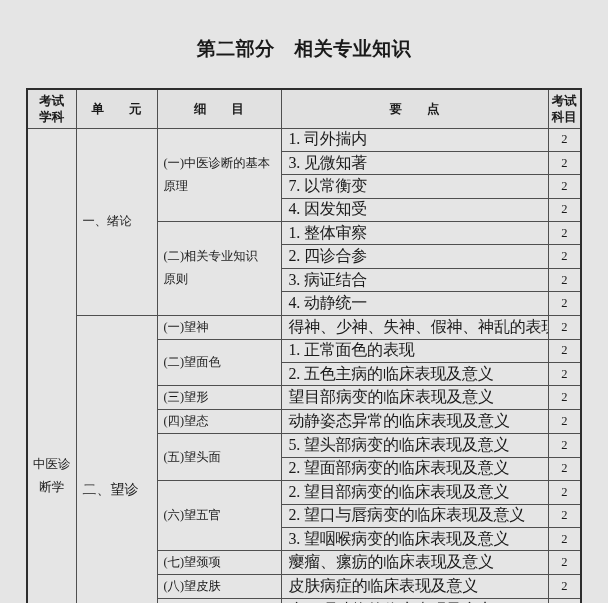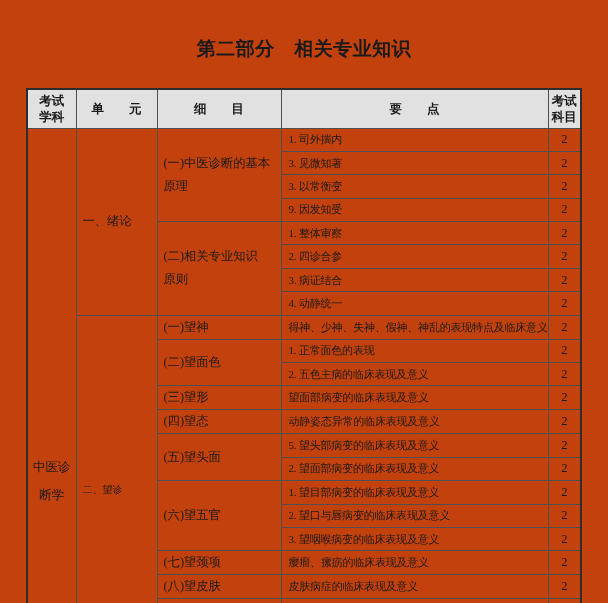--- a/index.html
+++ b/index.html
@@ -3,21 +3,21 @@
 <meta charset="utf-8">
 <style>
   * { margin:0; padding:0; box-sizing:border-box; }
   html,body { width:608px; height:603px; }
   body {
     background:#ffffff;
     font-family:"Liberation Serif", serif;
     color:#1a1a1a;
     overflow:hidden;
   }
-  .page { position:relative; width:608px; height:603px; background:#c2410c; overflow:hidden; }
+  .page { position:relative; width:608px; height:603px; background:#e5e5e5; overflow:hidden; }
 
   .doc-title {
     position:absolute; top:36px; left:0; width:608px;
     text-align:center; font-size:19px; font-weight:bold;
     letter-spacing:0.5px; white-space:nowrap;
   }
 
   table.syllabus {
     position:absolute; left:26px; top:88px;
     width:554px; table-layout:fixed;
@@ -32,35 +32,35 @@
     white-space:pre-line; line-height:16px;
   }
 
   tbody tr { height:23.4px; }
 
   td.item, td.unit {
     font-size:12.3px; text-align:left; padding-left:6px;
     white-space:pre-line; line-height:23px;
   }
   td.point {
-    font-size:11px; text-align:left; padding-left:7px;
+    font-size:16px; text-align:left; padding-left:7px;
     white-space:nowrap; letter-spacing:-0.2px; overflow:hidden;
   }
   td.score { font-size:12.5px; text-align:center; }
 
   td.subject-cell { position:relative; }
   .subject-label {
     position:absolute; top:324px; left:0; width:100%;
     text-align:center; white-space:pre-line;
-    font-size:12.5px; line-height:28px;
+    font-size:12.5px; line-height:23px;
   }
   td.unit2 { position:relative; }
   .unit2-label {
     position:absolute; top:162px; left:6px;
-    font-size:10px; white-space:nowrap;
+    font-size:14px; white-space:nowrap;
   }
 </style>
 </head>
 <body>
 
 <div class="page">
   <div class="doc-title">第二部分　相关专业知识</div>
 
   <table class="syllabus">
     <colgroup>
@@ -91,25 +91,25 @@
         <td class="item" rowspan="4">(一)中医诊断的基本
 原理</td>
         <td class="point">1. 司外揣内</td>
         <td class="score">2</td>
       </tr>
       <tr>
         <td class="point">3. 见微知著</td>
         <td class="score">2</td>
       </tr>
       <tr>
-        <td class="point">3. 以常衡变</td>
+        <td class="point">7. 以常衡变</td>
         <td class="score">2</td>
       </tr>
       <tr>
-        <td class="point">9. 因发知受</td>
+        <td class="point">4. 因发知受</td>
         <td class="score">2</td>
       </tr>
       <tr>
         <td class="item" rowspan="4">(二)相关专业知识
 原则</td>
         <td class="point">1. 整体审察</td>
         <td class="score">2</td>
       </tr>
       <tr>
         <td class="point">2. 四诊合参</td>
@@ -136,40 +136,40 @@
         <td class="item" rowspan="2">(二)望面色</td>
         <td class="point">1. 正常面色的表现</td>
         <td class="score">2</td>
       </tr>
       <tr>
         <td class="point">2. 五色主病的临床表现及意义</td>
         <td class="score">2</td>
       </tr>
       <tr>
         <td class="item">(三)望形</td>
-        <td class="point">望面部病变的临床表现及意义</td>
+        <td class="point">望目部病变的临床表现及意义</td>
         <td class="score">2</td>
       </tr>
       <tr>
         <td class="item">(四)望态</td>
         <td class="point">动静姿态异常的临床表现及意义</td>
         <td class="score">2</td>
       </tr>
       <tr>
         <td class="item" rowspan="2">(五)望头面</td>
         <td class="point">5. 望头部病变的临床表现及意义</td>
         <td class="score">2</td>
       </tr>
       <tr>
         <td class="point">2. 望面部病变的临床表现及意义</td>
         <td class="score">2</td>
       </tr>
       <tr>
         <td class="item" rowspan="3">(六)望五官</td>
-        <td class="point">1. 望目部病变的临床表现及意义</td>
+        <td class="point">2. 望目部病变的临床表现及意义</td>
         <td class="score">2</td>
       </tr>
       <tr>
         <td class="point">2. 望口与唇病变的临床表现及意义</td>
         <td class="score">2</td>
       </tr>
       <tr>
         <td class="point">3. 望咽喉病变的临床表现及意义</td>
         <td class="score">2</td>
       </tr>

